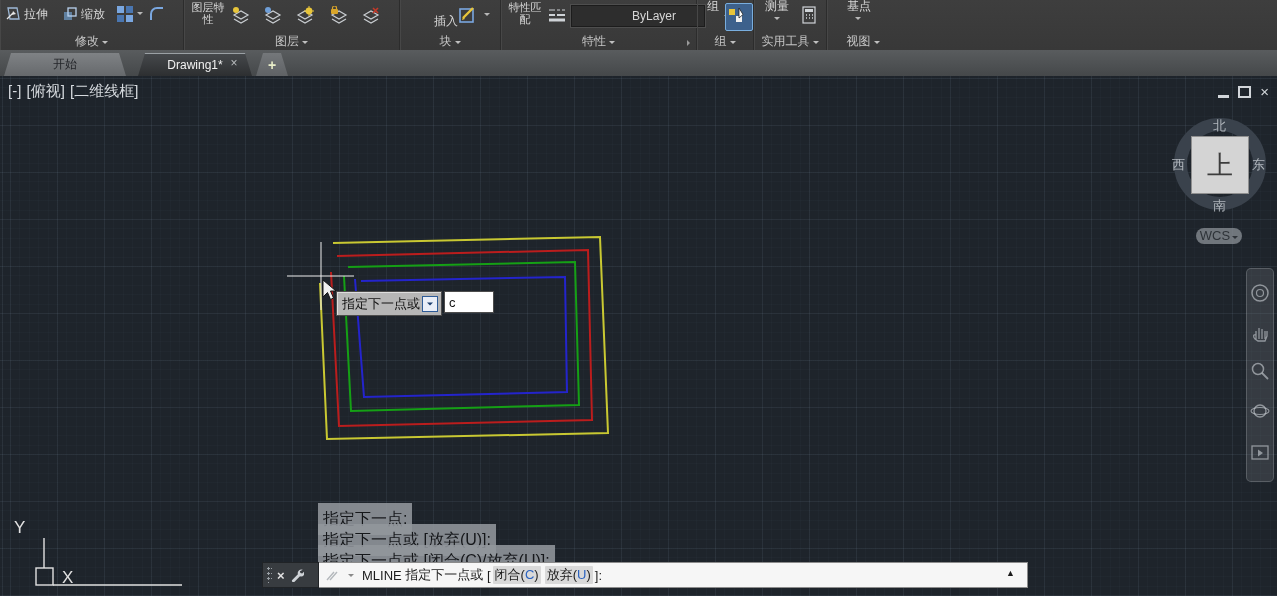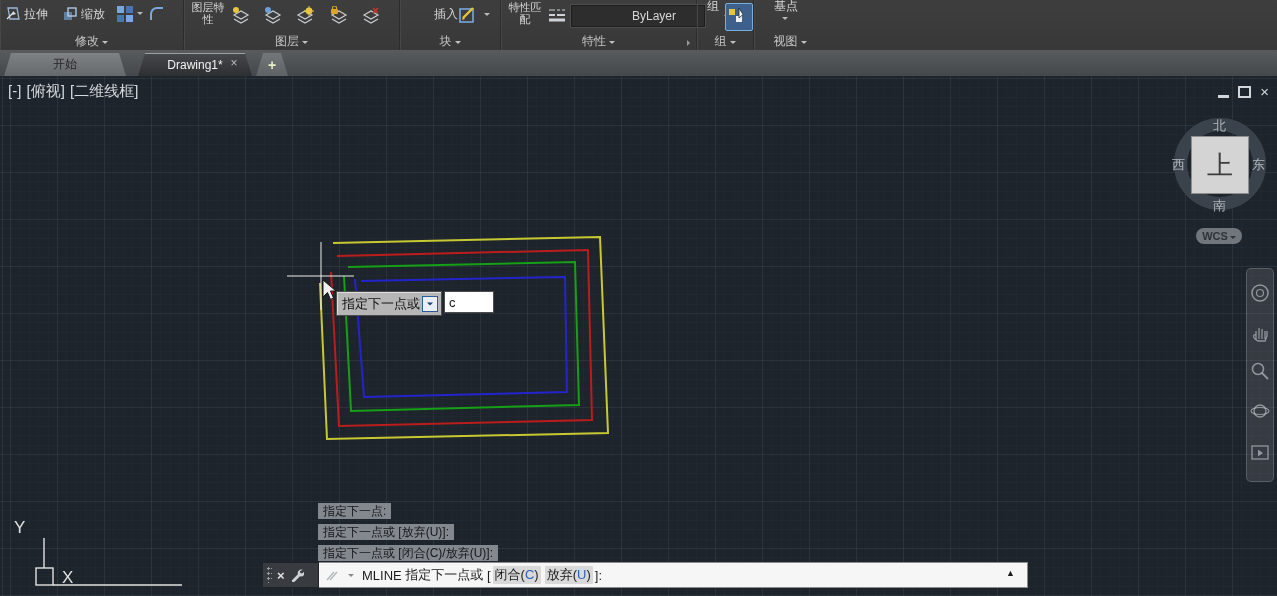--- a/index.html
+++ b/index.html
@@ -55,41 +55,41 @@
   #win-min{width:11px;height:3px;background:#d2d6da;margin-top:8px;}
   #win-restore{width:9px;height:8px;border:2px solid #d2d6da;}
   #win-close{color:#d2d6da;font-size:15px;line-height:14px;}
 
   
   #vc-ring{position:absolute;left:1174px;top:42px;width:66px;height:66px;border:13px solid #3a424c;border-radius:50%;}
   #vc-top{position:absolute;left:1191px;top:60px;width:56px;height:56px;background:#d4d4d4;border:1px solid #8f8f8f;
           display:flex;align-items:center;justify-content:center;font-size:26px;color:#3c3c3c;}
   .vc-lab{position:absolute;font-size:13px;color:#b0b6bc;}
   #wcs-chip{position:absolute;left:1196px;top:152px;width:46px;height:16px;border-radius:8px;
-            background:rgba(140,146,152,0.75);color:#2e3338;font-size:11px;line-height:16px;text-align:center;font-weight:bold;}
+            background:rgba(140,146,152,0.75);color:#2e3338;font-size:13px;line-height:16px;text-align:center;}
   #wcs-chip .dn{border-top-color:#2e3338;margin-left:2px;}
 
   
   #navbar{position:absolute;left:1246px;top:192px;width:26px;height:212px;border-radius:5px;
           background:rgba(150,156,162,0.20);border:1px solid rgba(195,200,205,0.25);}
   #navbar svg{position:absolute;left:3px;}
 
   
   #di-tip{position:absolute;left:336px;top:215px;width:104px;height:23px;background:#b6b6b6;
           border:1px solid #4c4c4c;box-shadow:inset 1px 1px 0 #dedede;display:flex;align-items:center;}
   #di-tip .txt{font-size:13px;color:#101010;margin-left:5px;flex:1;}
   #di-icon{width:14px;height:14px;background:#e9eef7;border:1px solid #2e5b97;margin-right:3px;
            display:flex;align-items:center;justify-content:center;}
   #di-icon i{width:0;height:0;border:3px solid transparent;border-top-color:#1c3e6e;transform:translateY(1.5px);}
   #di-input{position:absolute;left:444px;top:215px;width:44px;height:20px;background:#fff;border:1px solid #4c4c4c;
            font-size:13px;color:#101010;padding:0 0 0 4px;font-family:inherit;}
 
   
   .hist{position:absolute;left:318px;background:rgba(146,150,156,0.88);color:#15171a;
-        font-size:12px;line-height:16px;padding:0 5px;white-space:nowrap;}
+        font-size:16px;line-height:16px;padding:8px 5px;white-space:nowrap;}
 
   
   #cmdbar{position:absolute;left:262px;top:486px;width:766px;height:26px;display:flex;}
   #cmd-left{width:47px;background:#383c40;border:1px solid #202326;display:flex;align-items:center;gap:5px;padding:0 4px;}
   #cmd-grip{width:5px;height:16px;background-image:radial-gradient(circle at 1.5px 1.5px,#9aa0a6 1px,transparent 1.4px);
             background-size:4px 5px;}
   #cmd-close{color:#e2e2e2;font-size:13px;font-weight:bold;}
   #cmd-field{flex:1;background:#f6f6f6;border:1px solid #8c8c8c;border-left:none;position:relative;
              display:flex;align-items:center;font-size:13px;color:#1c1c1c;padding-left:6px;}
   #cmd-field .chip{background:#d9d9d9;border-radius:1px;padding:0 2px;margin:0 2px;}
@@ -157,21 +157,21 @@
       </svg>
       <svg class="icon-svg" style="left:176px;top:6px" width="22" height="18">
         <path d="M4,9 l7,-4 7,4 -7,4 z" fill="none" stroke="#c9cdd1" stroke-width="1.2"></path>
         <path d="M4,13 l7,4 7,-4" fill="none" stroke="#c9cdd1" stroke-width="1.2"></path>
         <path d="M13,2 l5,5 M18,2 l-5,5" stroke="#c43a2a" stroke-width="1.6"></path>
       </svg>
       <div class="plabel"><span>图层</span><i class="dn"></i></div>
     </div>
 
     <div class="panel" style="width:100px">
-      <span class="t" style="left:34px;top:8px">插入</span>
+      <span class="t" style="left:34px;top:15px">插入</span>
       <svg class="icon-svg" style="left:58px;top:5px" width="20" height="20">
         <rect x="2" y="4" width="13" height="13" fill="none" stroke="#7aa7e0" stroke-width="1.6"></rect>
         <path d="M5,13 L15,3" stroke="#e8c53a" stroke-width="2.4"></path>
           <path d="M4,15 l3,-1 -2,-2 z" fill="#e8c53a"></path>
       </svg>
       <i class="dns" style="left:84px;top:13px"></i>
       <div class="plabel"><span>块</span><i class="dn"></i></div>
     </div>
 
     <div class="panel" style="width:195px">
@@ -195,20 +195,30 @@
       <div id="group-tool-btn">
         <svg width="24" height="24">
           <rect x="3" y="5" width="6" height="6" fill="#e8c53a"></rect>
             <rect x="10" y="12" width="6" height="6" fill="#f0f0f0"></rect>
           <path d="M13,4 l0,10 4,-3.5 z" fill="#ffffff" stroke="#222" stroke-width="0.8"></path>
         </svg>
       </div>
       <div class="plabel"><span>组</span><i class="dn"></i></div>
     </div>
 
+    <div class="panel" style="width:72px">
+      <span class="t" style="left:11px;top:0">测量</span>
+      <i class="dns" style="left:20px;top:17px"></i>
+      <svg class="icon-svg" style="left:48px;top:6px" width="14" height="18">
+        <rect x="1" y="1" width="12" height="16" fill="none" stroke="#cfd3d7" stroke-width="1.2"></rect>
+        <rect x="3" y="3" width="8" height="3" fill="#cfd3d7"></rect>
+        <path d="M4,9 h1 M7,9 h1 M10,9 h1 M4,12 h1 M7,12 h1 M10,12 h1" stroke="#cfd3d7" stroke-width="1.4"></path>
+      </svg>
+      <div class="plabel"><span>实用工具</span><i class="dn"></i></div>
+    </div>
 
 
     <div class="panel" style="width:72px;border-right:none">
       <span class="t" style="left:20px;top:0">基点</span>
       <i class="dns" style="left:28px;top:17px"></i>
 
       <div class="plabel"><span>视图</span><i class="dn"></i></div>
     </div>
   </div>
 

